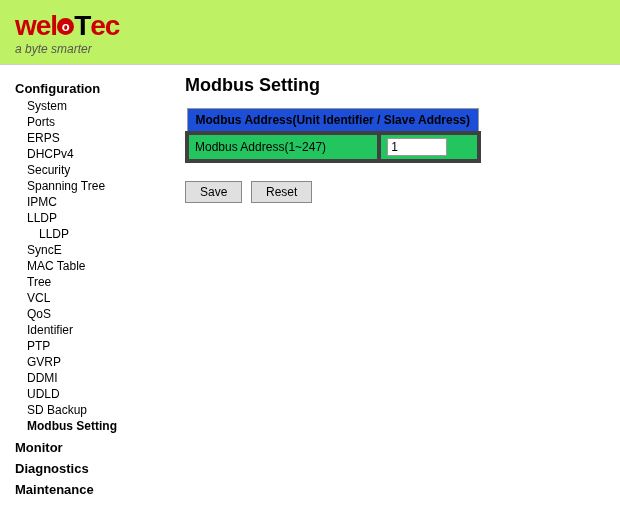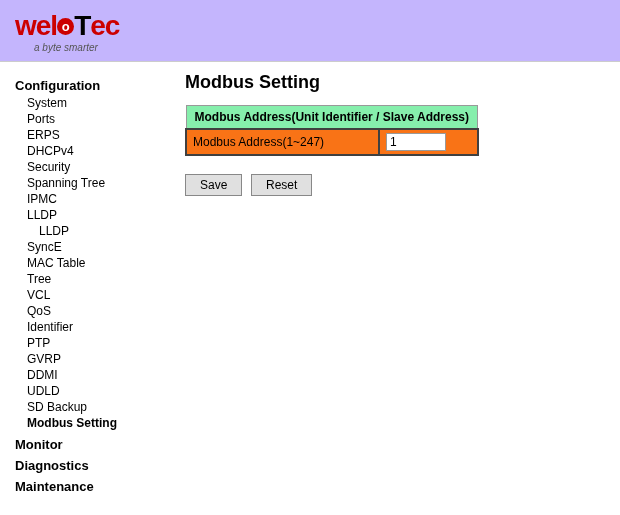--- a/index.html
+++ b/index.html
@@ -5,21 +5,21 @@
     * { margin: 0; padding: 0; box-sizing: border-box; }
     body {
       font-family: Arial, sans-serif;
       font-size: 13px;
       background: #fff;
       color: #000;
       width: 620px;
       min-height: 515px;
     }
     #header {
-      background: #c4b5fd;
+      background: #bef264;
       padding: 10px 15px 8px 15px;
       border-bottom: 1px solid #ccc;
     }
     #layout {
       display: flex;
       padding: 10px 0 0 0;
     }
     #sidebar {
       width: 170px;
       padding: 0 10px 0 15px;
@@ -55,30 +55,30 @@
       font-size: 18px;
       font-weight: bold;
       margin-bottom: 12px;
       color: #000;
     }
     .settings-table {
       border-collapse: collapse;
       font-size: 12px;
     }
     .settings-table th {
-      background: #86efac;
+      background: #1d4ed8;
       border: 1px solid #999;
       padding: 4px 8px;
       font-weight: bold;
       text-align: left;
     }
     .settings-table td {
-      border: 2px solid #404040;
+      border: 4px solid #404040;
       padding: 3px 6px;
-      background: #f97316;
+      background: #22c55e;
     }
     .settings-table td input {
       border: 1px solid #999;
       padding: 1px 3px;
       font-size: 12px;
       width: 60px;
     }
     .btn-row {
       margin-top: 18px;
     }
@@ -103,21 +103,21 @@
 <body>
 
 <div id="header">
   <div class="logo-wrap">
     <div class="logo-text">
       <span style="font-size:28px;font-weight:900;color:#cc0000;font-family:Arial,sans-serif;letter-spacing:-1px;">wel</span>
         <span style="display:inline-block;width:17px;height:17px;border-radius:50%;background:#cc0000;color:#fff;font-size:13px;font-weight:bold;text-align:center;line-height:17px;font-family:Arial;vertical-align:middle;margin:0 0px;">o</span>
         <span style="font-size:28px;font-weight:900;color:#000;font-family:Arial,sans-serif;letter-spacing:-1px;">T</span>
         <span style="font-size:28px;font-weight:900;color:#cc0000;font-family:Arial,sans-serif;letter-spacing:-1px;">ec</span>
     </div>
-    <div style="font-size:10px;color:#555;font-style:italic;margin-left:19px;">a byte smarter</div>
+    <div style="font-size:12px;color:#555;font-style:italic;margin-left:0;">a byte smarter</div>
   </div>
 </div>
 
 <div id="layout">
   <div id="sidebar">
     <div class="nav-section-header">Configuration</div>
     <span class="nav-item">System</span>
     <span class="nav-item">Ports</span>
     <span class="nav-item">ERPS</span>
     <span class="nav-item">DHCPv4</span>

